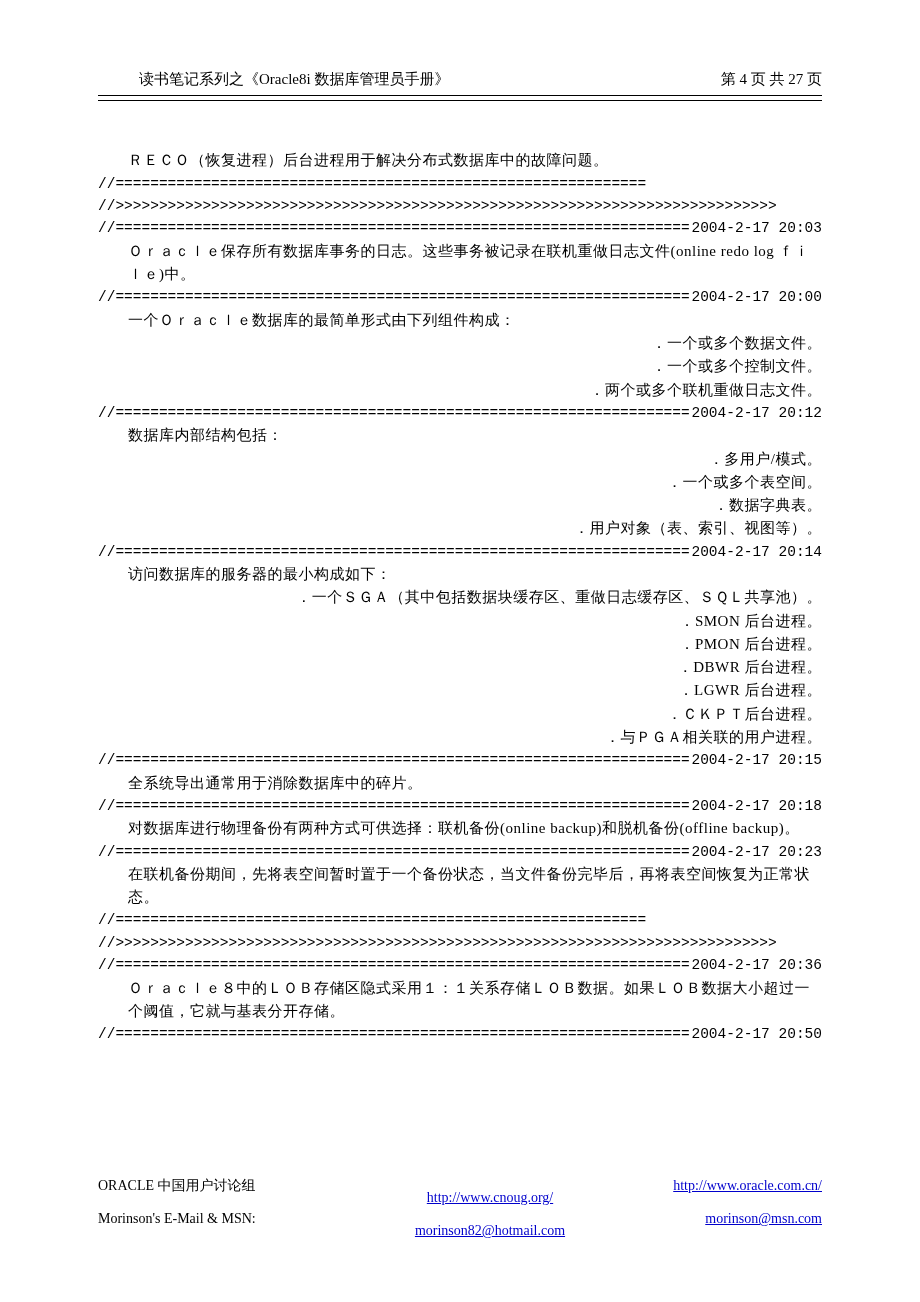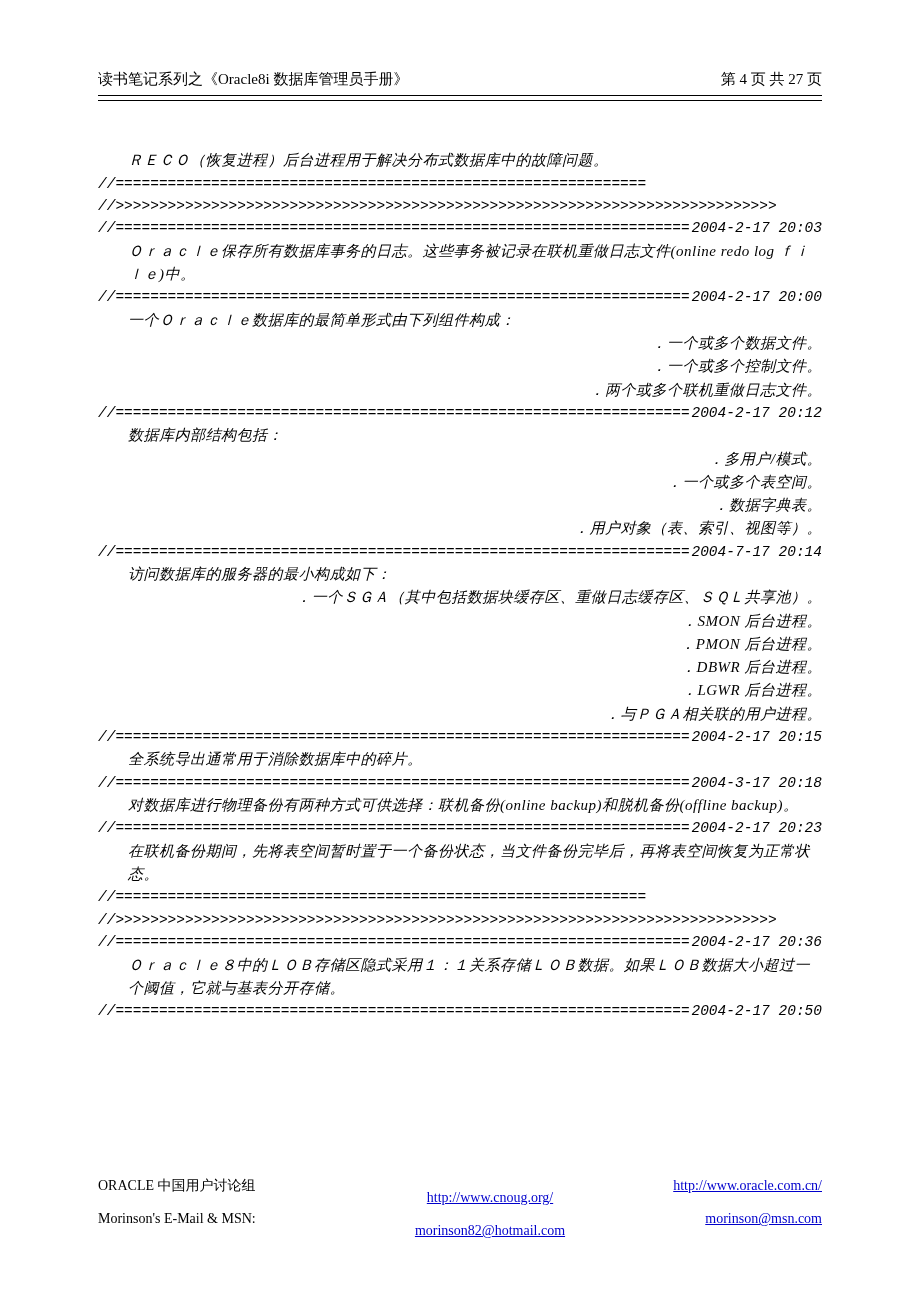--- a/index.html
+++ b/index.html
@@ -15,30 +15,30 @@
     padding: 68px 98px 60px 98px;
     font-size: 15px;
     line-height: 1.55;
     position: relative;
   }
   .header-row {
     display: flex;
     justify-content: space-between;
     font-size: 15px;
     padding-bottom: 4px;
+    margin-left: 41px;
   }
   .header-underline {
     height: 4px;
     border-top: 1.5px solid #000;
     border-bottom: 1px solid #000;
     margin-bottom: 48px;
   }
   .content {
     letter-spacing: 0.5px;
-    font-style: italic;
   }
   .content p {
     margin: 0;
   }
   .indent1 { padding-left: 2em; }
   .indent2 { padding-left: 4.8em; text-align: right; }
   .sep {
     font-family: "Courier New", monospace;
     font-size: 14.5px;
     white-space: nowrap;
@@ -116,41 +116,42 @@
     </div>
 
     <p class="indent1">数据库内部结构包括：</p>
     <p class="indent2">．多用户/模式。</p>
     <p class="indent2">．一个或多个表空间。</p>
     <p class="indent2">．数据字典表。</p>
     <p class="indent2">．用户对象（表、索引、视图等）。</p>
 
     <div class="sep-with-ts">
       <span class="fill">//===============================================================================================</span>
-      <span class="ts">2004-7-17 20:14</span>
+      <span class="ts">2004-2-17 20:14</span>
     </div>
 
     <p class="indent1">访问数据库的服务器的最小构成如下：</p>
     <p class="indent2">．一个ＳＧＡ（其中包括数据块缓存区、重做日志缓存区、ＳＱＬ共享池）。</p>
     <p class="indent2">．SMON 后台进程。</p>
     <p class="indent2">．PMON 后台进程。</p>
     <p class="indent2">．DBWR 后台进程。</p>
     <p class="indent2">．LGWR 后台进程。</p>
+    <p class="indent2">．ＣＫＰＴ后台进程。</p>
     <p class="indent2">．与ＰＧＡ相关联的用户进程。</p>
 
     <div class="sep-with-ts">
       <span class="fill">//===============================================================================================</span>
       <span class="ts">2004-2-17 20:15</span>
     </div>
 
     <p class="indent1">全系统导出通常用于消除数据库中的碎片。</p>
 
     <div class="sep-with-ts">
       <span class="fill">//===============================================================================================</span>
-      <span class="ts">2004-3-17 20:18</span>
+      <span class="ts">2004-2-17 20:18</span>
     </div>
 
     <p class="indent1">对数据库进行物理备份有两种方式可供选择：联机备份(online backup)和脱机备份(offline backup)。</p>
 
     <div class="sep-with-ts">
       <span class="fill">//===============================================================================================</span>
       <span class="ts">2004-2-17 20:23</span>
     </div>
 
     <p class="indent1">在联机备份期间，先将表空间暂时置于一个备份状态，当文件备份完毕后，再将表空间恢复为正常状态。</p>

